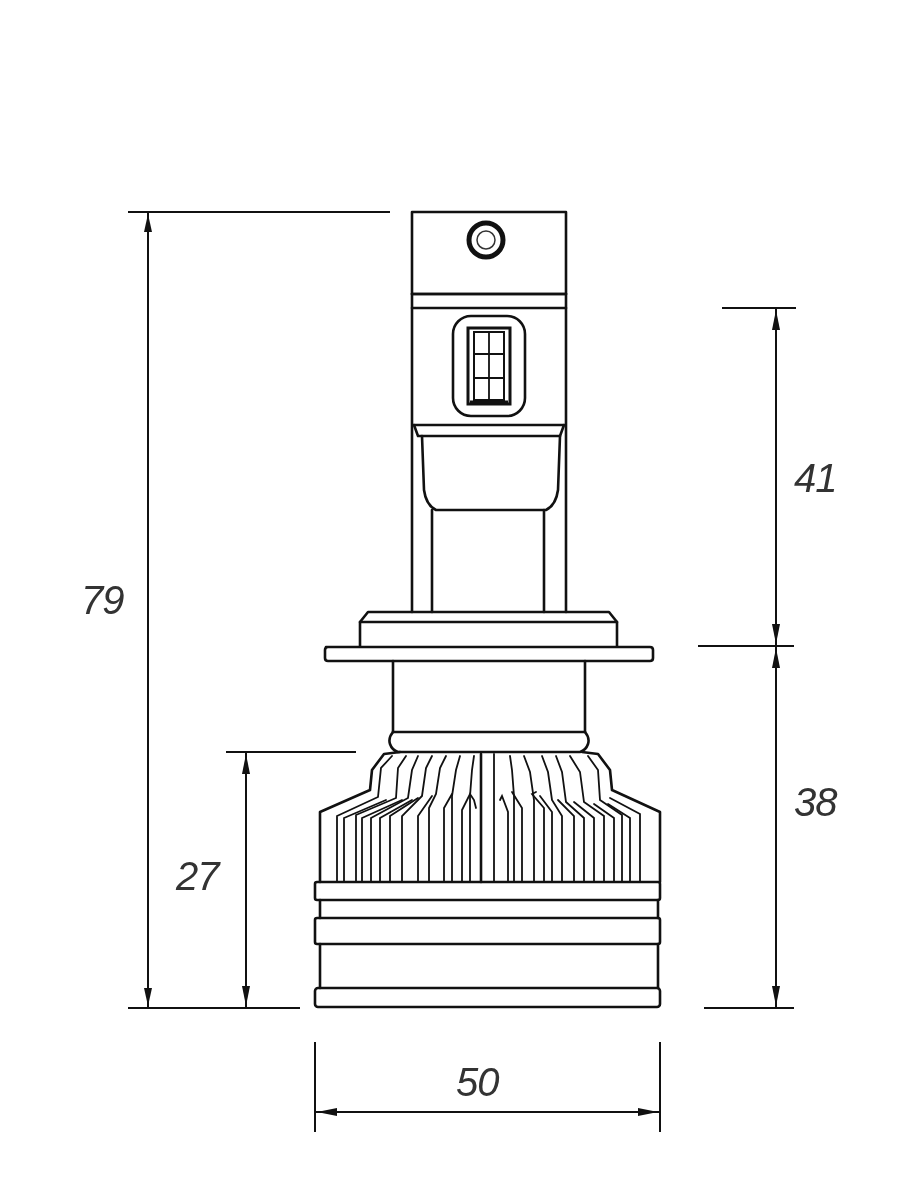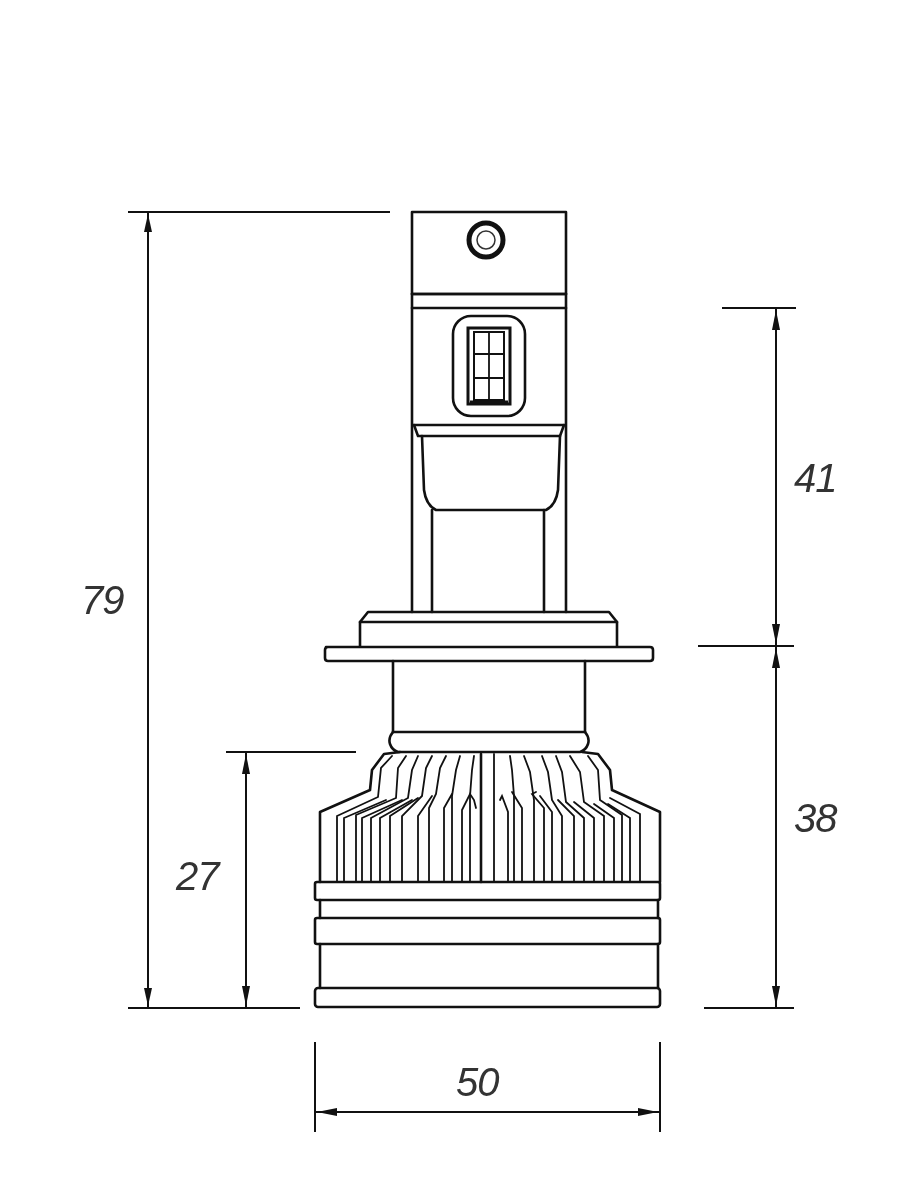--- a/index.html
+++ b/index.html
@@ -156,14 +156,14 @@
     <line class="dim" x1="660" y1="1042" x2="660" y2="1132"></line>
     <line class="dim" x1="315" y1="1112" x2="660" y2="1112"></line>
     <polygon class="arrow" points="317,1112 337,1108 337,1116"></polygon>
     <polygon class="arrow" points="658,1112 638,1108 638,1116"></polygon>
   </g>
 </svg>
 
 <div class="dim-label" style="left:74px; top:580px;margin-left:7px;">79</div>
 <div class="dim-label" style="left:176px; top:856px;">27</div>
 <div class="dim-label" style="left:794px; top:458px;">41</div>
-<div class="dim-label" style="left:794px; top:798px;">38</div>
+<div class="dim-label" style="left:794px; top:782px;">38</div>
 <div class="dim-label" style="left:456px; top:1062px;">50</div>
 
 </body></html>

